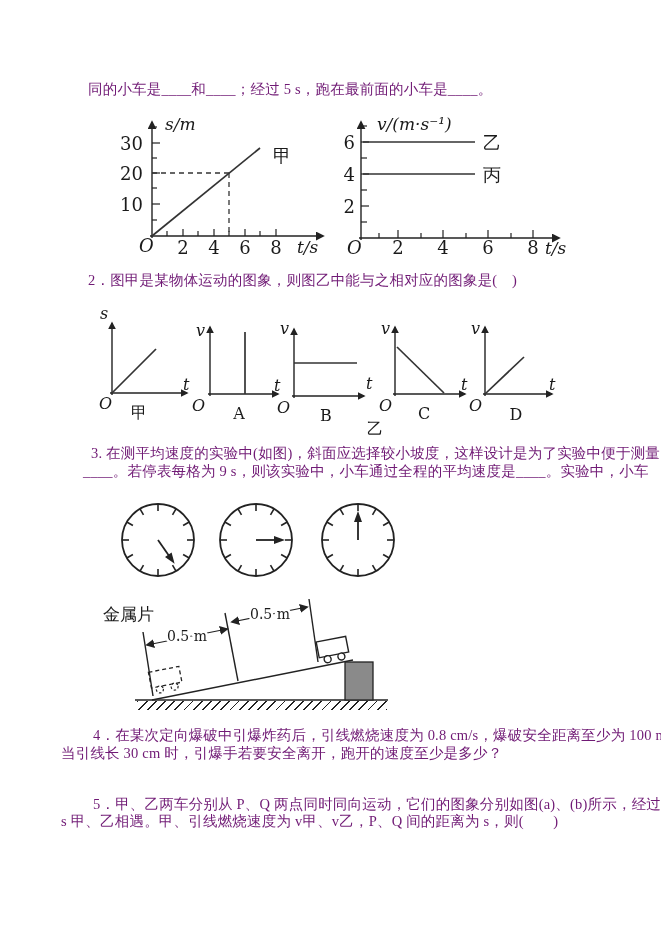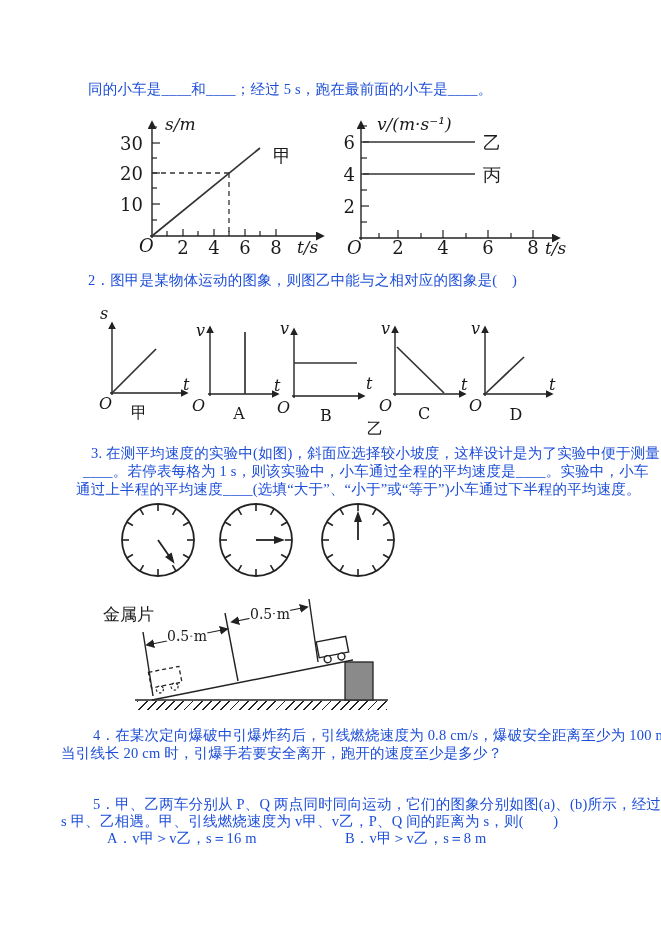--- a/index.html
+++ b/index.html
@@ -1,17 +1,17 @@
 <!DOCTYPE html>
 <html><head>
 <meta charset="utf-8">
 <style>
   html,body{margin:0;padding:0;background:#fff;}
   .page{position:relative;width:661px;height:935px;background:#ffffff;overflow:hidden;
-        font-family:"Liberation Serif","DejaVu Serif",serif;color:#1d4ed8;}
+        font-family:"Liberation Serif","DejaVu Serif",serif;color:#701a75;}
   .tline{position:absolute;font-size:14.5px;white-space:nowrap;letter-spacing:0.2px;}
   svg{position:absolute;overflow:visible;}
   svg text{font-family:"DejaVu Serif","Liberation Serif",serif;fill:#1a1a1a;}
   .axis{stroke:#222;stroke-width:1.4;fill:none;}
   .tick{stroke:#222;stroke-width:1.2;}
   .curve{stroke:#333;stroke-width:1.7;fill:none;}
   .dash{stroke:#333;stroke-width:1.3;stroke-dasharray:5 4;fill:none;}
   .num{font-size:18px;}
   .lbl{font-size:17px;}
   .it{font-style:italic;}
@@ -173,22 +173,21 @@
       <line class="curve" x1="430" y1="89" x2="469" y2="52"></line>
       <text class="mnum it" x="416" y="29">v</text>
       <text class="mnum it" x="494" y="85">t</text>
       <text class="mnum it" x="414" y="106">O</text>
       <text class="mnum" x="461" y="115" text-anchor="middle">D</text>
     </g>
     <text class="mnum" x="320" y="129" text-anchor="middle">乙</text>
   </svg>
 
   <div class="tline" style="left:91px;top:444px">3. 在测平均速度的实验中(如图)，斜面应选择较小坡度，这样设计是为了实验中便于测量</div>
-  <div class="tline" style="left:83px;top:462px">____。若停表每格为 1 s，则该实验中，小车通过全程的平均速度是____。实验中，小车</div>
-  <div class="tline" style="left:76px;top:480px">通过上半程的平均速度____(选填“大于”、“小于”或“等于”)小车通过下半程的平均速度。</div>
+  <div class="tline" style="left:83px;top:462px">____。若停表每格为 9 s，则该实验中，小车通过全程的平均速度是____。实验中，小车</div>
 
   <svg style="left:110px;top:498px" width="300" height="90">
     <g class="clock">
       <circle cx="48" cy="42" r="36"></circle>
     <line x1="48.0" y1="6.0" x2="48.0" y2="13.0" class="ctick"></line>
         <line x1="66.0" y1="10.8" x2="62.5" y2="16.9" class="ctick"></line>
         <line x1="79.2" y1="24.0" x2="73.1" y2="27.5" class="ctick"></line>
         <line x1="84.0" y1="42.0" x2="77.0" y2="42.0" class="ctick"></line>
         <line x1="79.2" y1="60.0" x2="73.1" y2="56.5" class="ctick"></line>
         <line x1="66.0" y1="73.2" x2="62.5" y2="67.1" class="ctick"></line>
@@ -261,20 +260,18 @@
     </g>
     <g transform="rotate(-11 248 58)">
       <rect x="233" y="47" width="30" height="16" fill="#fff" stroke="#222" stroke-width="1.4"></rect>
       <circle cx="241" cy="66" r="3.5" fill="#fff" stroke="#222" stroke-width="1.4"></circle>
       <circle cx="255" cy="66" r="3.5" fill="#fff" stroke="#222" stroke-width="1.4"></circle>
     </g>
   </svg>
   <div class="hatch"></div>
 
   <div class="tline" style="left:93px;top:726px">4．在某次定向爆破中引爆炸药后，引线燃烧速度为 0.8 cm/s，爆破安全距离至少为 100 m，</div>
-  <div class="tline" style="left:61px;top:744px">当引线长 20 cm 时，引爆手若要安全离开，跑开的速度至少是多少？</div>
+  <div class="tline" style="left:61px;top:744px">当引线长 30 cm 时，引爆手若要安全离开，跑开的速度至少是多少？</div>
 
   <div class="tline" style="left:93px;top:795px">5．甲、乙两车分别从 P、Q 两点同时同向运动，它们的图象分别如图(a)、(b)所示，经过 6</div>
   <div class="tline" style="left:61px;top:812px">s 甲、乙相遇。甲、引线燃烧速度为 v甲、v乙，P、Q 间的距离为 s，则(　　)</div>
-  <div class="tline" style="left:107px;top:829px">A．v甲＞v乙，s＝16 m</div>
-  <div class="tline" style="left:345px;top:829px">B．v甲＞v乙，s＝8 m</div>
 
 </div>
 
 </body></html>

